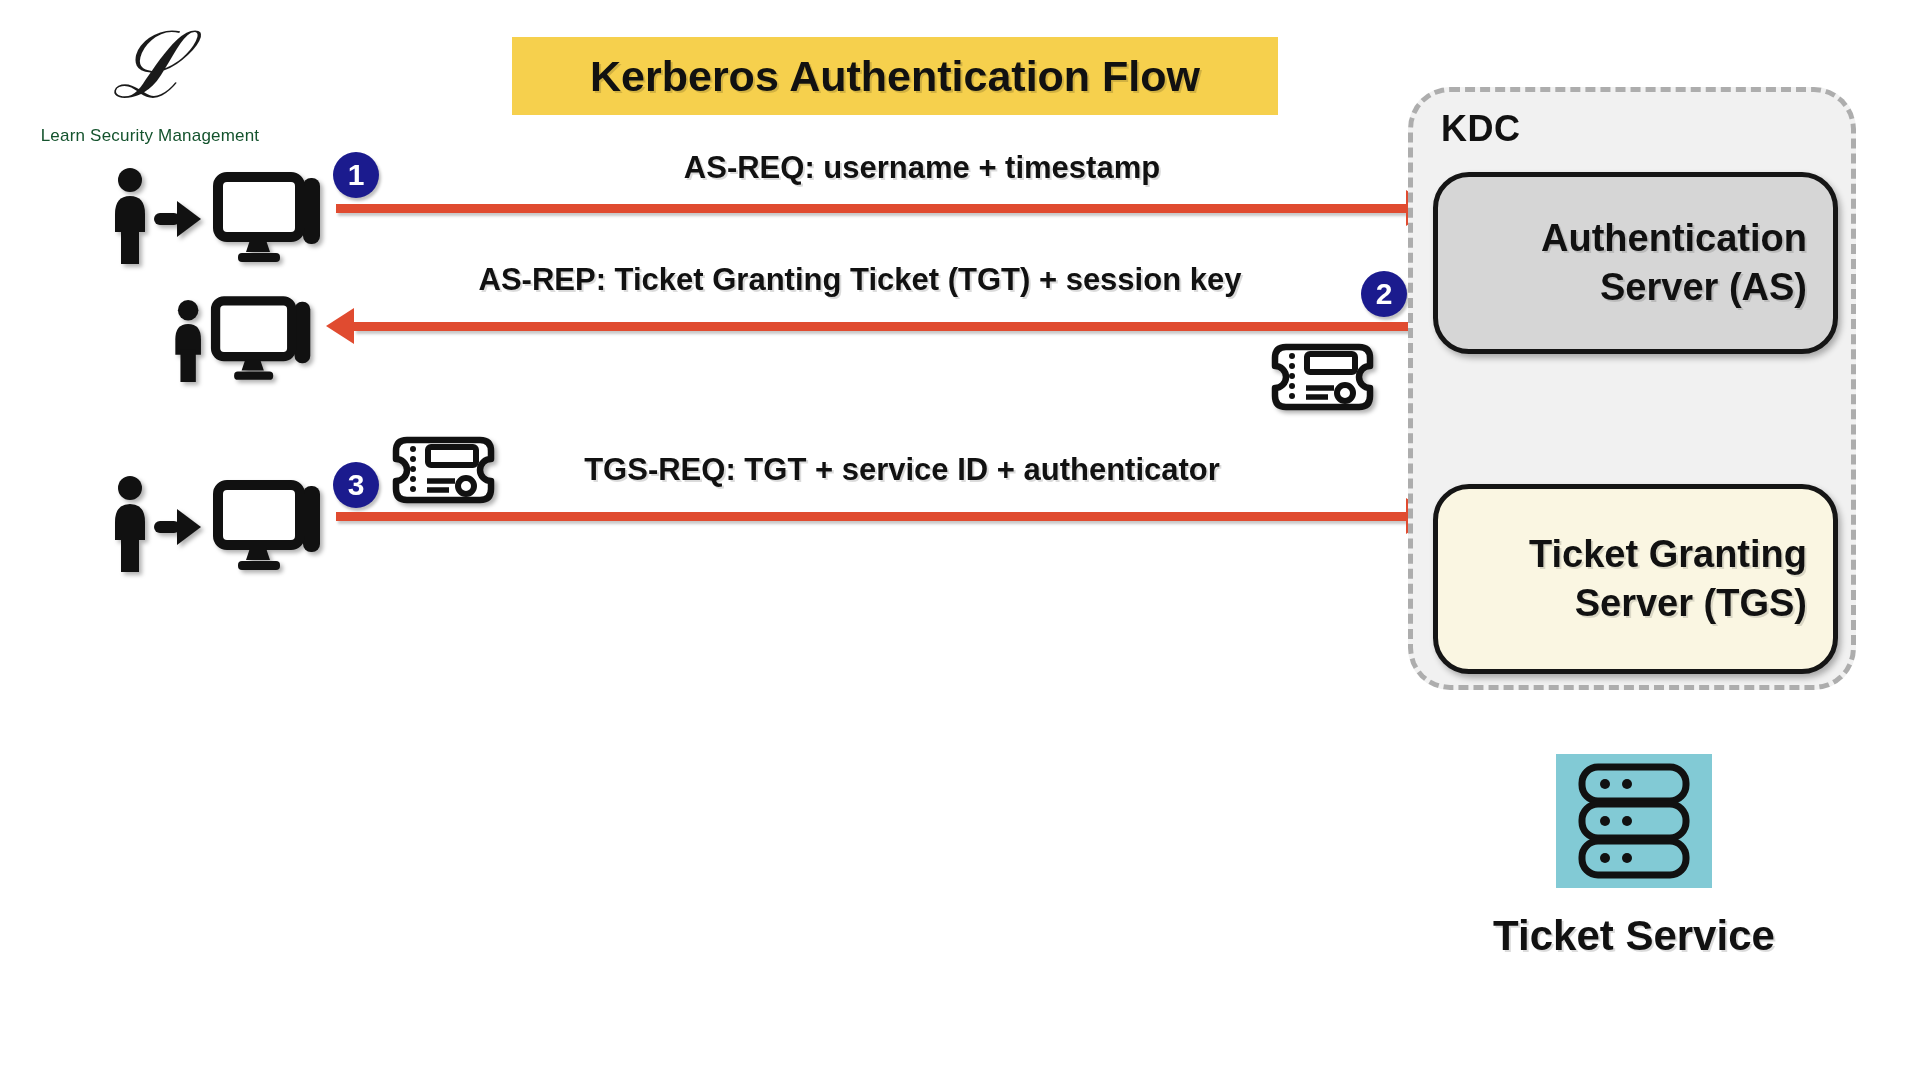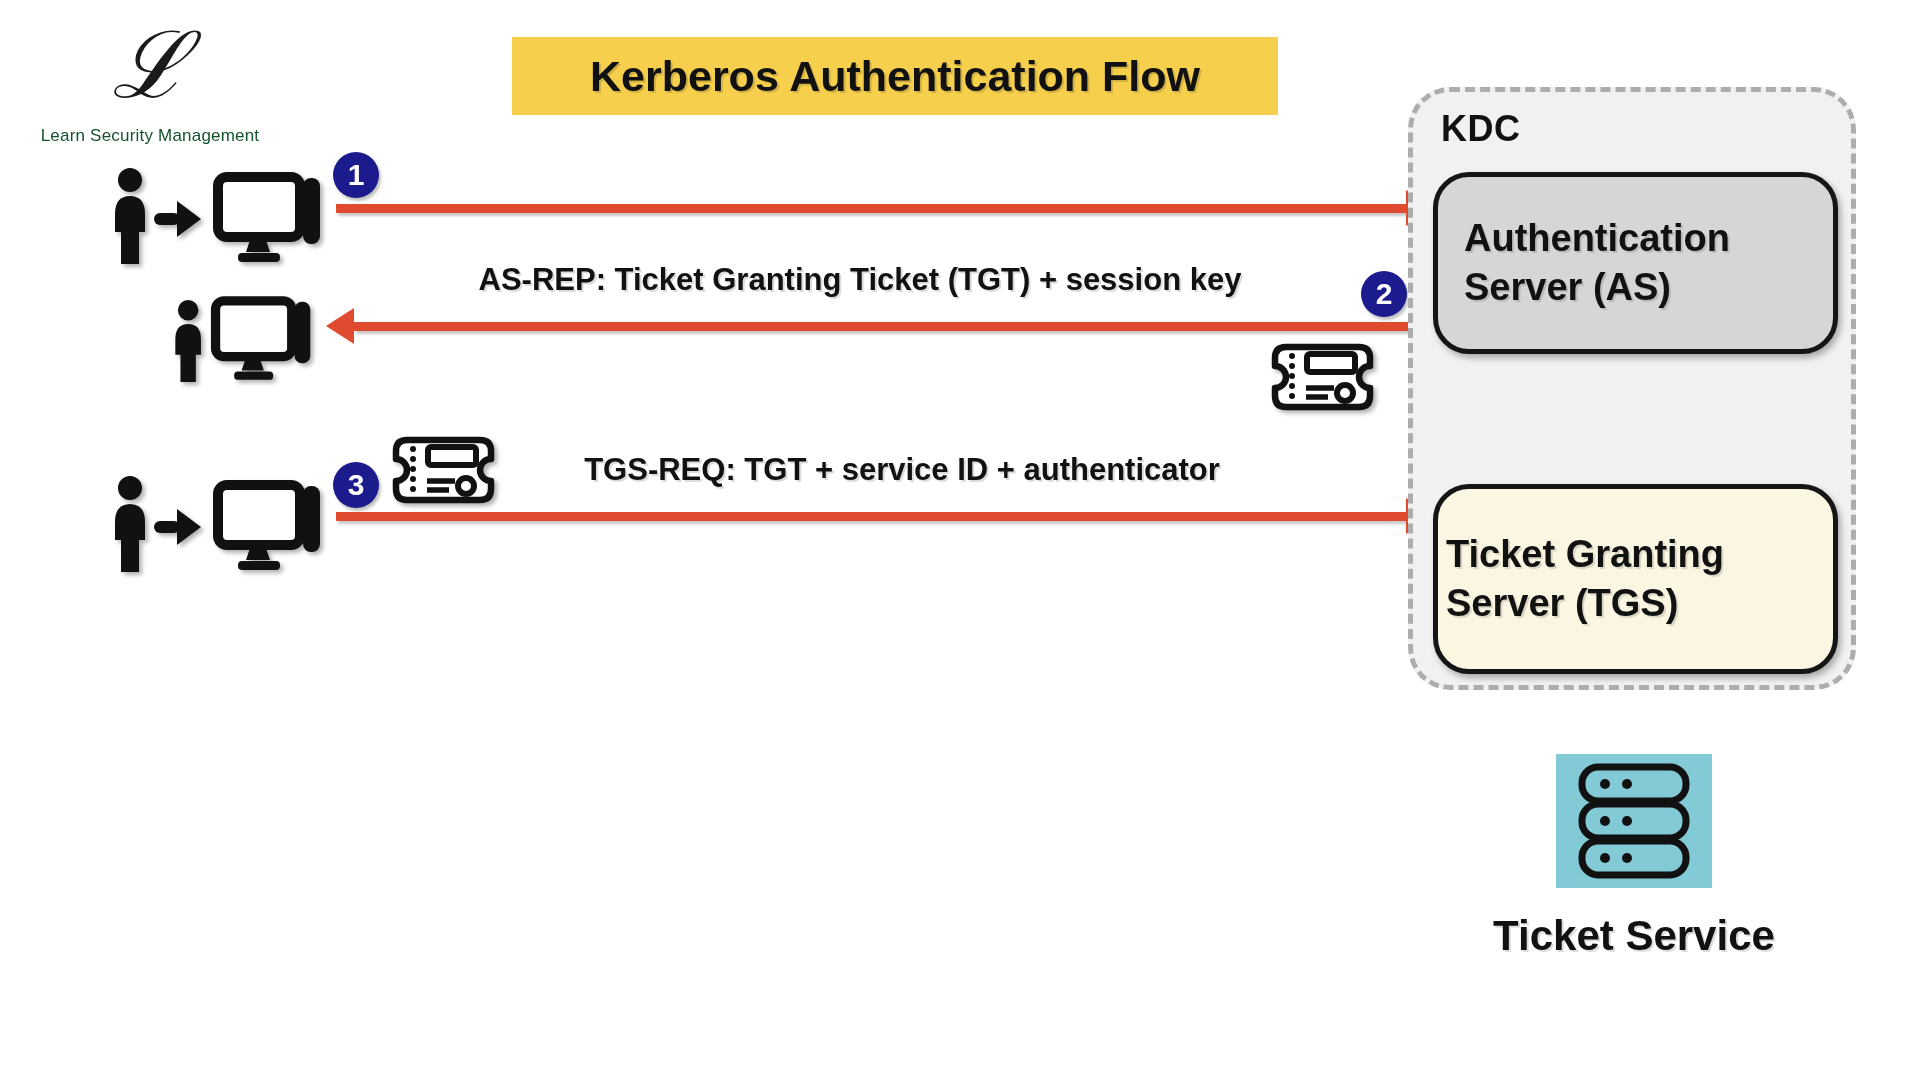--- a/index.html
+++ b/index.html
@@ -63,21 +63,21 @@
   
   .kdc{
     position:absolute;left:1408px;top:87px;width:448px;height:603px;
     background:var(--kdc-gray,#F1F1F1);
     border:5px dashed #adadad;border-radius:42px;box-sizing:border-box;
   }
   .kdc-label{position:absolute;left:28px;top:16px;font-size:36px;font-weight:bold;letter-spacing:.5px;}
   .server-box{
     position:absolute;left:20px;width:405px;box-sizing:border-box;
     border:5px solid #151515;border-radius:36px;
-    display:flex;align-items:center;justify-content:center;text-align:left;
+    display:flex;align-items:center;justify-content:center;text-align:right;
     font-size:38px;font-weight:bold;line-height:1.28;padding:8px 26px;
     text-shadow:2px 2px 0 rgba(0,0,0,.13);
     box-shadow:3px 4px 6px rgba(0,0,0,.3);
   }
   .as-box{top:80px;height:182px;background:var(--as-gray,#D6D6D6);}
   .tgs-box{top:392px;height:190px;background:var(--tgs-cream,#FAF6E2);padding-left:8px;}
   
   .target-chip{
     position:absolute;left:1556px;top:754px;width:156px;height:134px;
     background:var(--teal,#82CAD5);display:flex;align-items:center;justify-content:center;
@@ -114,20 +114,21 @@
     <svg width="112" height="92" viewBox="0 0 112 92">
       <rect x="91" y="6" width="17" height="66" rx="8" fill="#111"></rect>
       <rect x="6" y="5" width="82" height="60" rx="9" fill="#fff" stroke="#111" stroke-width="10"></rect>
       <path d="M38 68 h16 l4 12 h-24 Z" fill="#111"></path>
       <rect x="26" y="81" width="42" height="9" rx="4" fill="#111"></rect>
     </svg>
   </div>
   <div class="badge badge-1">
       <span>1</span>
     </div>
+  <div class="flow-label label-1">AS-REQ: username + timestamp</div>
   <div class="arrow-line line-1"></div>
   <div class="arrow-head head-right head-1"></div>
 
   <div class="client client-2">
     <svg width="34" height="82" viewBox="0 0 38 96">
       <circle cx="18" cy="12" r="12" fill="#111"></circle>
       <path d="M3 64 V46 Q3 28 18 28 Q33 28 33 46 V64 Z" fill="#111"></path>
       <rect x="9" y="58" width="18" height="38" fill="#111"></rect>
     </svg>
     <div class="gap-xs"></div>

